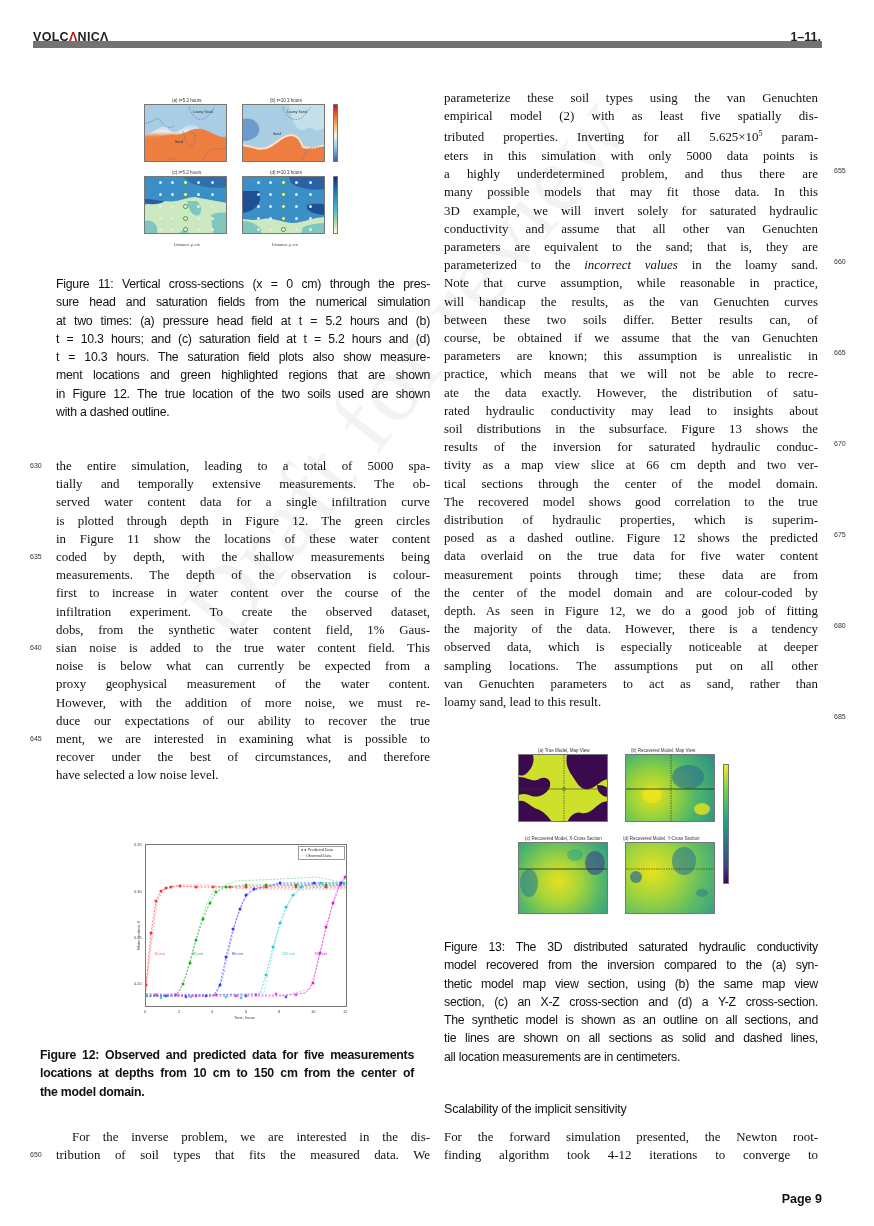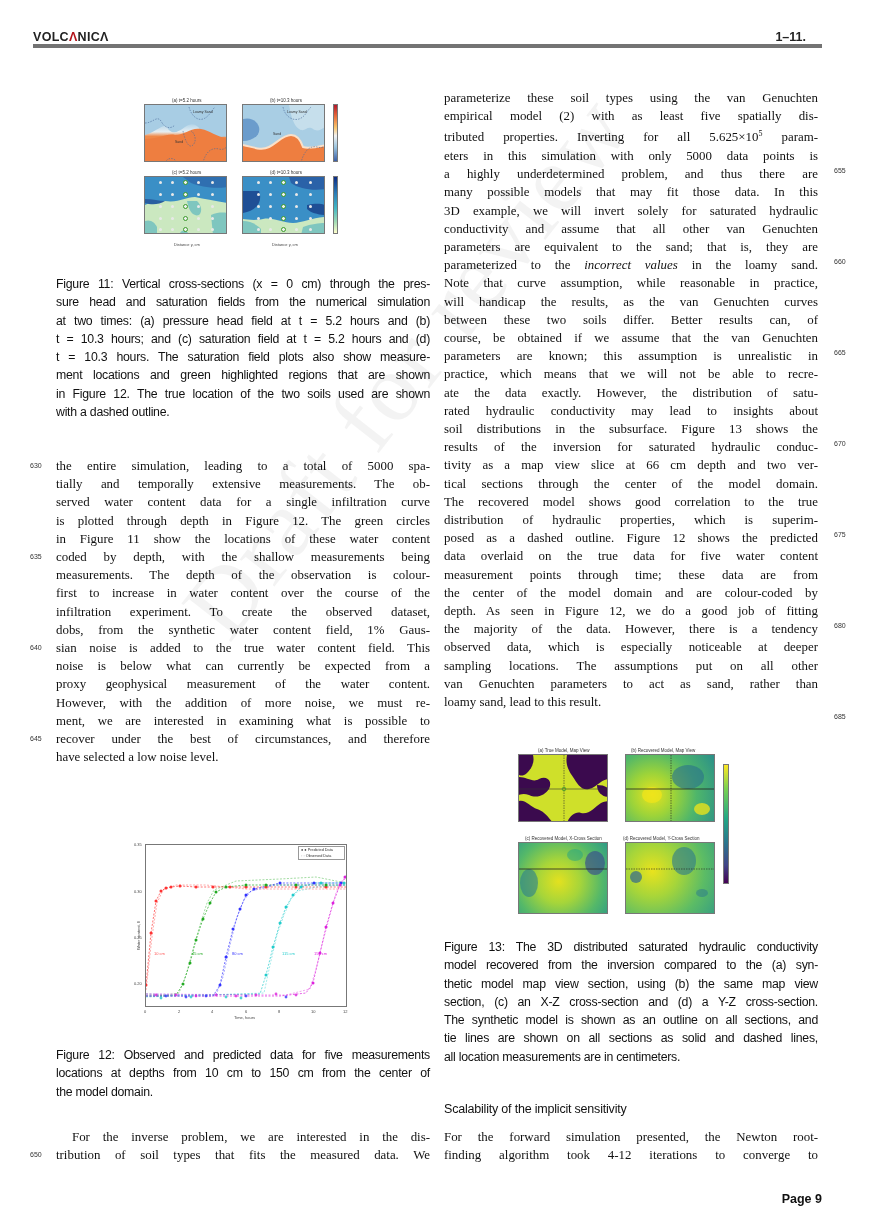--- a/index.html
+++ b/index.html
@@ -1,22 +1,22 @@
 <!DOCTYPE html>
 <html><head>
 <meta charset="utf-8">
 <style>
   * { box-sizing: border-box; margin: 0; padding: 0; }
   html, body { width: 874px; height: 1226px; background: #ffffff; overflow: hidden; }
   body { position: relative; font-family: "DejaVu Serif", "Liberation Serif", serif; color: #111; }
 
-  .header { position: absolute; left: 33px; top: 30px; width: 789px; height: 18px; border-bottom: 4px solid #737373; text-decoration: underline; }
+  .header { position: absolute; left: 33px; top: 30px; width: 789px; height: 18px; border-bottom: 7px solid #737373; text-decoration: underline; }
   .journal { position: absolute; left: 0; top: 0; font-family: "Liberation Sans", sans-serif; font-weight: bold; font-size: 12.5px; letter-spacing: 0.3px; color: #222; }
   .journal .accent { color: #b3141b; }
-  .pages { position: absolute; right: 16px; top: 0; font-family: "Liberation Sans", sans-serif; font-weight: bold; font-size: 12.5px; color: #222; }
+  .pages { position: absolute; right: 1px; top: 0; font-family: "Liberation Sans", sans-serif; font-weight: bold; font-size: 12.5px; color: #222; }
 
   .body-text { position: absolute; font-size: 12.9px; line-height: 18.2px; text-align: justify; font-family: "Liberation Serif", serif; color: #111; }
   .line { display: block; white-space: nowrap; text-align-last: justify; text-align: justify; }
   .line.last { text-align-last: left; }
 
   .lineno { position: absolute; font-family: "Liberation Sans", sans-serif; font-size: 7px; color: #333; }
 
   .caption { position: absolute; font-family: "Liberation Sans", sans-serif; font-size: 12.3px; line-height: 18.3px; color: #111; font-stretch: condensed; }
   .caption .cline { display: block; white-space: nowrap; text-align-last: justify; letter-spacing: -0.25px; }
   .caption .cline.last { text-align-last: left; }
@@ -179,20 +179,21 @@
   <span class="line">in Figure 11 show the locations of these water content</span>
   <span class="line">coded by depth, with the shallow measurements being</span>
   <span class="line">measurements. The depth of the observation is colour-</span>
   <span class="line">first to increase in water content over the course of the</span>
   <span class="line">infiltration experiment. To create the observed dataset,</span>
   <span class="line">dobs, from the synthetic water content field, 1% Gaus-</span>
   <span class="line">sian noise is added to the true water content field. This</span>
   <span class="line">noise is below what can currently be expected from a</span>
   <span class="line">proxy geophysical measurement of the water content.</span>
   <span class="line">However, with the addition of more noise, we must re-</span>
+  <span class="line">duce our expectations of our ability to recover the true</span>
   <span class="line">ment, we are interested in examining what is possible to</span>
   <span class="line">recover under the best of circumstances, and therefore</span>
   <span class="line last">have selected a low noise level.</span>
 </div>
 <div class="lineno" style="left:30px; top:462px;">630</div>
 <div class="lineno" style="left:30px; top:553px;">635</div>
 <div class="lineno" style="left:30px; top:644px;">640</div>
 <div class="lineno" style="left:30px; top:735px;">645</div>
 
 <div class="figure" style="left:130px; top:838px; width:225px; height:185px;">
@@ -315,21 +316,21 @@
   <div class="tick" style="left:14px; top:171px;">0</div>
   <div class="tick" style="left:48px; top:171px;">2</div>
   <div class="tick" style="left:81px; top:171px;">4</div>
   <div class="tick" style="left:115px; top:171px;">6</div>
   <div class="tick" style="left:148px; top:171px;">8</div>
   <div class="tick" style="left:181px; top:171px;">10</div>
   <div class="tick" style="left:213px; top:171px;">12</div>
   <div class="axlabel" style="left:104px; top:177px;">Time, hours</div>
 </div>
 
-<div class="caption" style="left:56px; top:1046px; width:374px;">
+<div class="caption" style="left:40px; top:1046px; width:374px;font-weight:bold;">
   <span class="cline">Figure 12: Observed and predicted data for five measurements</span>
   <span class="cline">locations at depths from 10 cm to 150 cm from the center of</span>
   <span class="cline last">the model domain.</span>
 </div>
 
 <div class="body-text" style="left:56px; top:1128px; width:374px;">
   <span class="line" style="padding-left:16px;">For the inverse problem, we are interested in the dis-</span>
   <span class="line">tribution of soil types that fits the measured data. We</span>
 </div>
 <div class="lineno" style="left:30px; top:1151px;">650</div>

